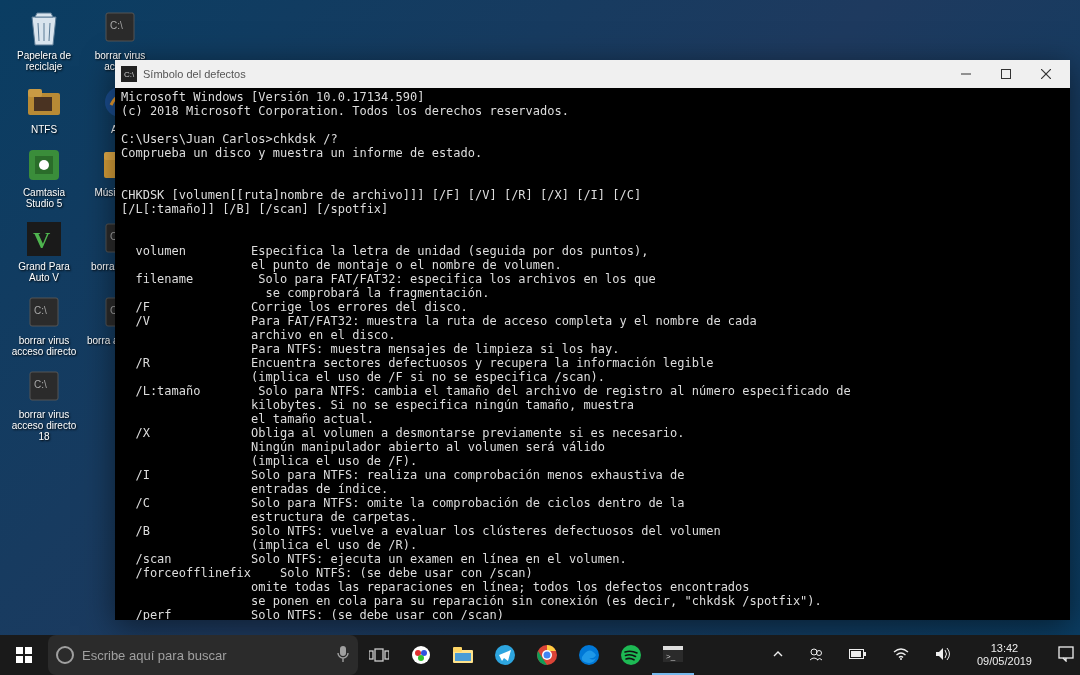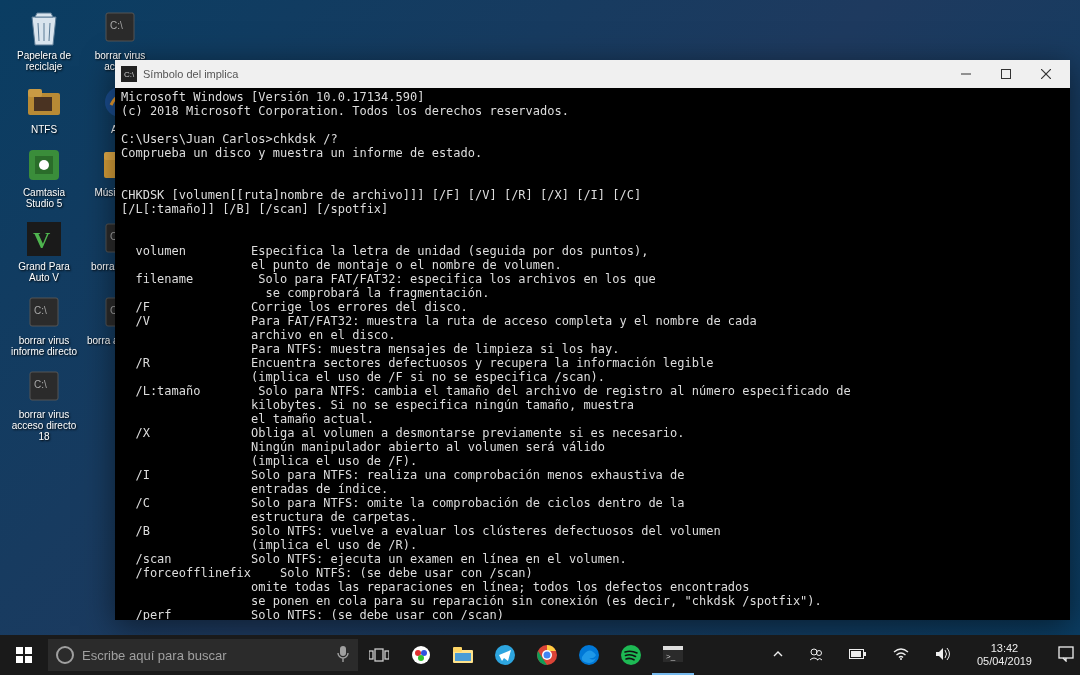--- a/index.html
+++ b/index.html
@@ -64,22 +64,22 @@
 .taskbar {
   position: absolute; bottom: 0; left: 0; right: 0;
   height: 40px; background: #1a1a1a;
   display: flex; align-items: center; color: #fff;
 }
 .start-btn {
   width: 48px; height: 40px; display: flex;
   align-items: center; justify-content: center;
 }
 .search-box {
-  height: 32px; width: 310px; background: #2b2b2b;
-  border-radius: 0; display: flex; align-items: center;
+  height: 40px; width: 310px; background: #2b2b2b;
+  border-radius: 8px; display: flex; align-items: center;
   padding: 0 8px; color: #a0a0a0; font-size: 13px;
 }
 .search-box .cortana-circle {
   width: 18px; height: 18px; border: 2px solid #a0a0a0;
   border-radius: 50%; margin-right: 8px;
 }
 .search-box .mic { margin-left: auto; }
 .tb-item {
   width: 42px; height: 40px; display: flex;
   align-items: center; justify-content: center;
@@ -177,21 +177,21 @@
       <div class="label">borra acceso</div>
     </div>
 
     <div class="desktop-icon">
       <div class="glyph">
         <svg width="32" height="34">
             <rect x="2" y="2" width="28" height="28" rx="2" fill="#2b2b2b" stroke="#555"></rect>
             <text x="6" y="18" fill="#aaa" font-size="10">C:\</text>
           </svg>
       </div>
-      <div class="label">borrar virus informe directo</div>
+      <div class="label">borrar virus acceso directo</div>
     </div>
     <div class="desktop-icon">
       <div class="glyph">
         <svg width="32" height="34">
             <rect x="2" y="2" width="28" height="28" rx="2" fill="#2b2b2b" stroke="#555"></rect>
             <text x="6" y="18" fill="#aaa" font-size="10">C:\</text>
           </svg>
       </div>
       <div class="label">borra acceso d</div>
     </div>
@@ -204,21 +204,21 @@
           </svg>
       </div>
       <div class="label">borrar virus acceso directo 18</div>
     </div>
     <div></div>
   </div>
 
   <div class="cmd-window">
     <div class="titlebar">
       <div class="tb-icon">C:\</div>
-      <span>Símbolo del implica</span>
+      <span>Símbolo del defectos</span>
       <div class="spacer"></div>
       <div class="wbtn">
         <svg width="10" height="10">
             <line x1="0" y1="5" x2="10" y2="5" stroke="#333" stroke-width="1"></line>
           </svg>
       </div>
       <div class="wbtn">
         <svg width="10" height="10">
             <rect x="0.5" y="0.5" width="9" height="9" fill="none" stroke="#333" stroke-width="1"></rect>
           </svg>
@@ -366,20 +366,20 @@
     <span><svg width="16" height="12">
           <path d="M1 4 q7 -6 14 0 M3.5 7 q4.5 -4 9 0 M6 9.5 q2 -2 4 0" stroke="#eee" stroke-width="1.3" fill="none"></path>
           <circle cx="8" cy="11" r="1" fill="#eee"></circle>
         </svg></span>
     <span><svg width="16" height="14">
           <path d="M1 5 h3 l4 -4 v12 l-4 -4 h-3 z" fill="#eee"></path>
           <path d="M10 3 q3 4 0 8 M12 1 q5 6 0 12" stroke="#eee" fill="none"></path>
         </svg></span>
     <div class="clock">
       <div>13:42</div>
-      <div>05/04/2019</div>
+      <div>09/05/2019</div>
     </div>
     <span><svg width="16" height="16">
           <rect x="1" y="1" width="14" height="11" fill="none" stroke="#eee" stroke-width="1.3"></rect>
           <path d="M5 12 l3 3 l0 -3" fill="none" stroke="#eee" stroke-width="1.3"></path>
         </svg></span>
   </div>
 </div>
 
 </body></html>

